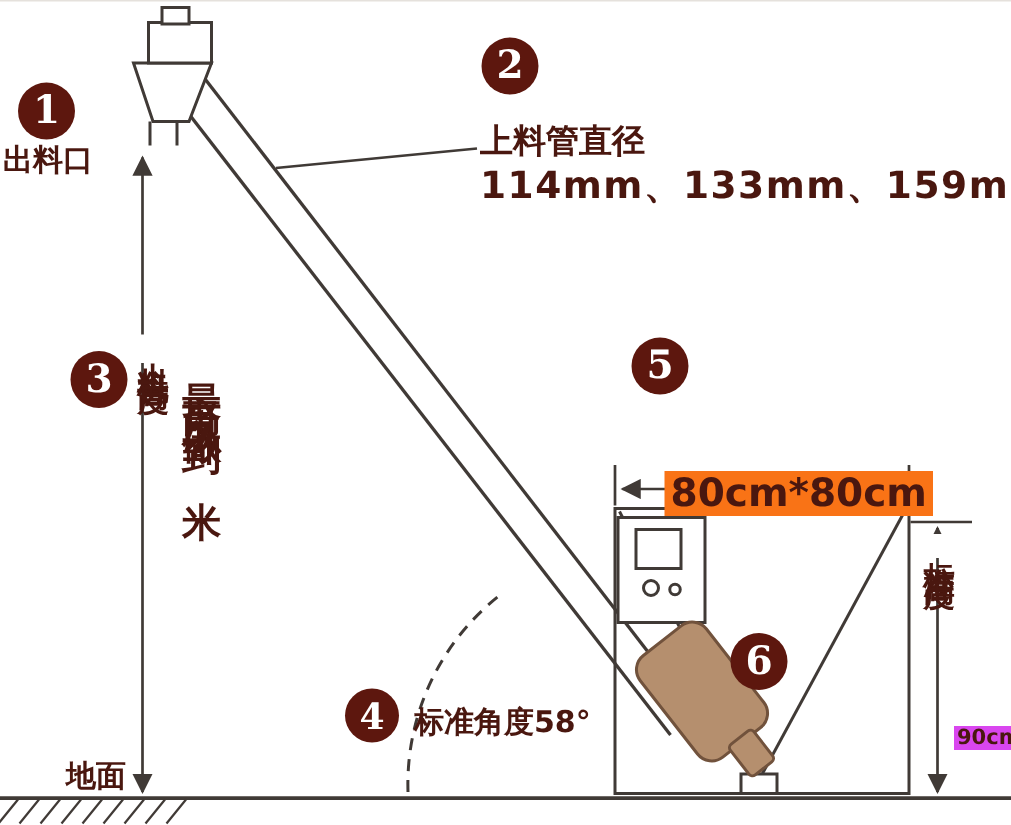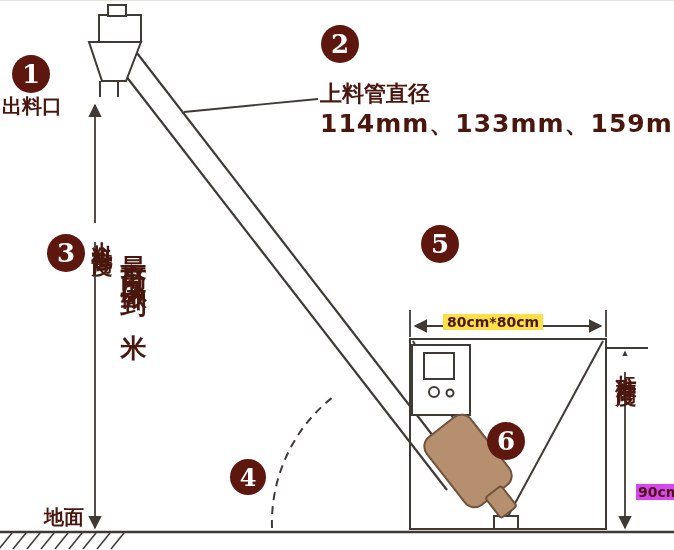--- a/index.html
+++ b/index.html
@@ -30,21 +30,21 @@
   #badge2{left:321px;top:24px;}
   #lbl-pipe-title{left:320px;top:78px;font-size:22px;}
   #lbl-pipe-options{left:320px;top:106px;font-size:25px;letter-spacing:1px;}
   #badge3{left:47px;top:233px;}
   #lbl-lift-height{left:87px;top:222px;font-size:21px;letter-spacing:3px;background:#fff;padding:2px 1px;}
   #lbl-lift-note{left:116px;top:232px;font-size:26px;letter-spacing:7px;background:#fff;padding:2px 1px;}
   #badge4{left:230px;top:458px;width:36px;height:36px;font-size:24px;}
   #lbl-angle{left:276px;top:467px;font-size:20px;}
   #badge5{left:421px;top:224px;}
   #lbl-hopper-title{left:424px;top:281px;font-size:21px;}
-  #lbl-hopper-size{left:443px;top:313px;font-size:14px;background:#fde047;padding:0 4px;}
+  #lbl-hopper-size{left:443px;top:313px;font-size:26px;background:#f97316;padding:0 4px;}
   #badge6{left:487px;top:421px;}
   #lbl-std-height{left:611px;top:355px;font-size:21px;letter-spacing:3px;background:#fff;padding:2px 1px;}
   #lbl-std-height-value{left:636px;top:483px;font-size:14px;background:#d946ef;padding:0 2px;}
   #lbl-ground{left:4px;top:503px;font-size:20px;margin-left:40px;}
 </style>
 </head>
 <body>
 
 <div id="stage">
 
@@ -125,18 +125,19 @@
   <div class="badge" id="badge3">3</div>
   <div class="badge" id="badge4">4</div>
   <div class="badge" id="badge5">5</div>
   <div class="badge" id="badge6">6</div>
 
   <div class="lbl" id="lbl-pipe-title">上料管直径</div>
   <div class="lbl" id="lbl-outlet">出料口</div>
   <div class="lbl" id="lbl-pipe-options">114mm、133mm、159mm可选</div>
   <div class="lbl vtext" id="lbl-lift-height">上料机高度</div>
   <div class="lbl vtext" id="lbl-lift-note">最高可以做到7米</div>
+  <div class="lbl" id="lbl-angle">标准角度58°</div>
   <div class="lbl" id="lbl-hopper-size">80cm*80cm</div>
   <div class="lbl vtext" id="lbl-std-height">标准高度</div>
   <div class="lbl" id="lbl-std-height-value">90cm</div>
   <div class="lbl" id="lbl-ground">地面</div>
 
 </div>
 
 </body></html>

